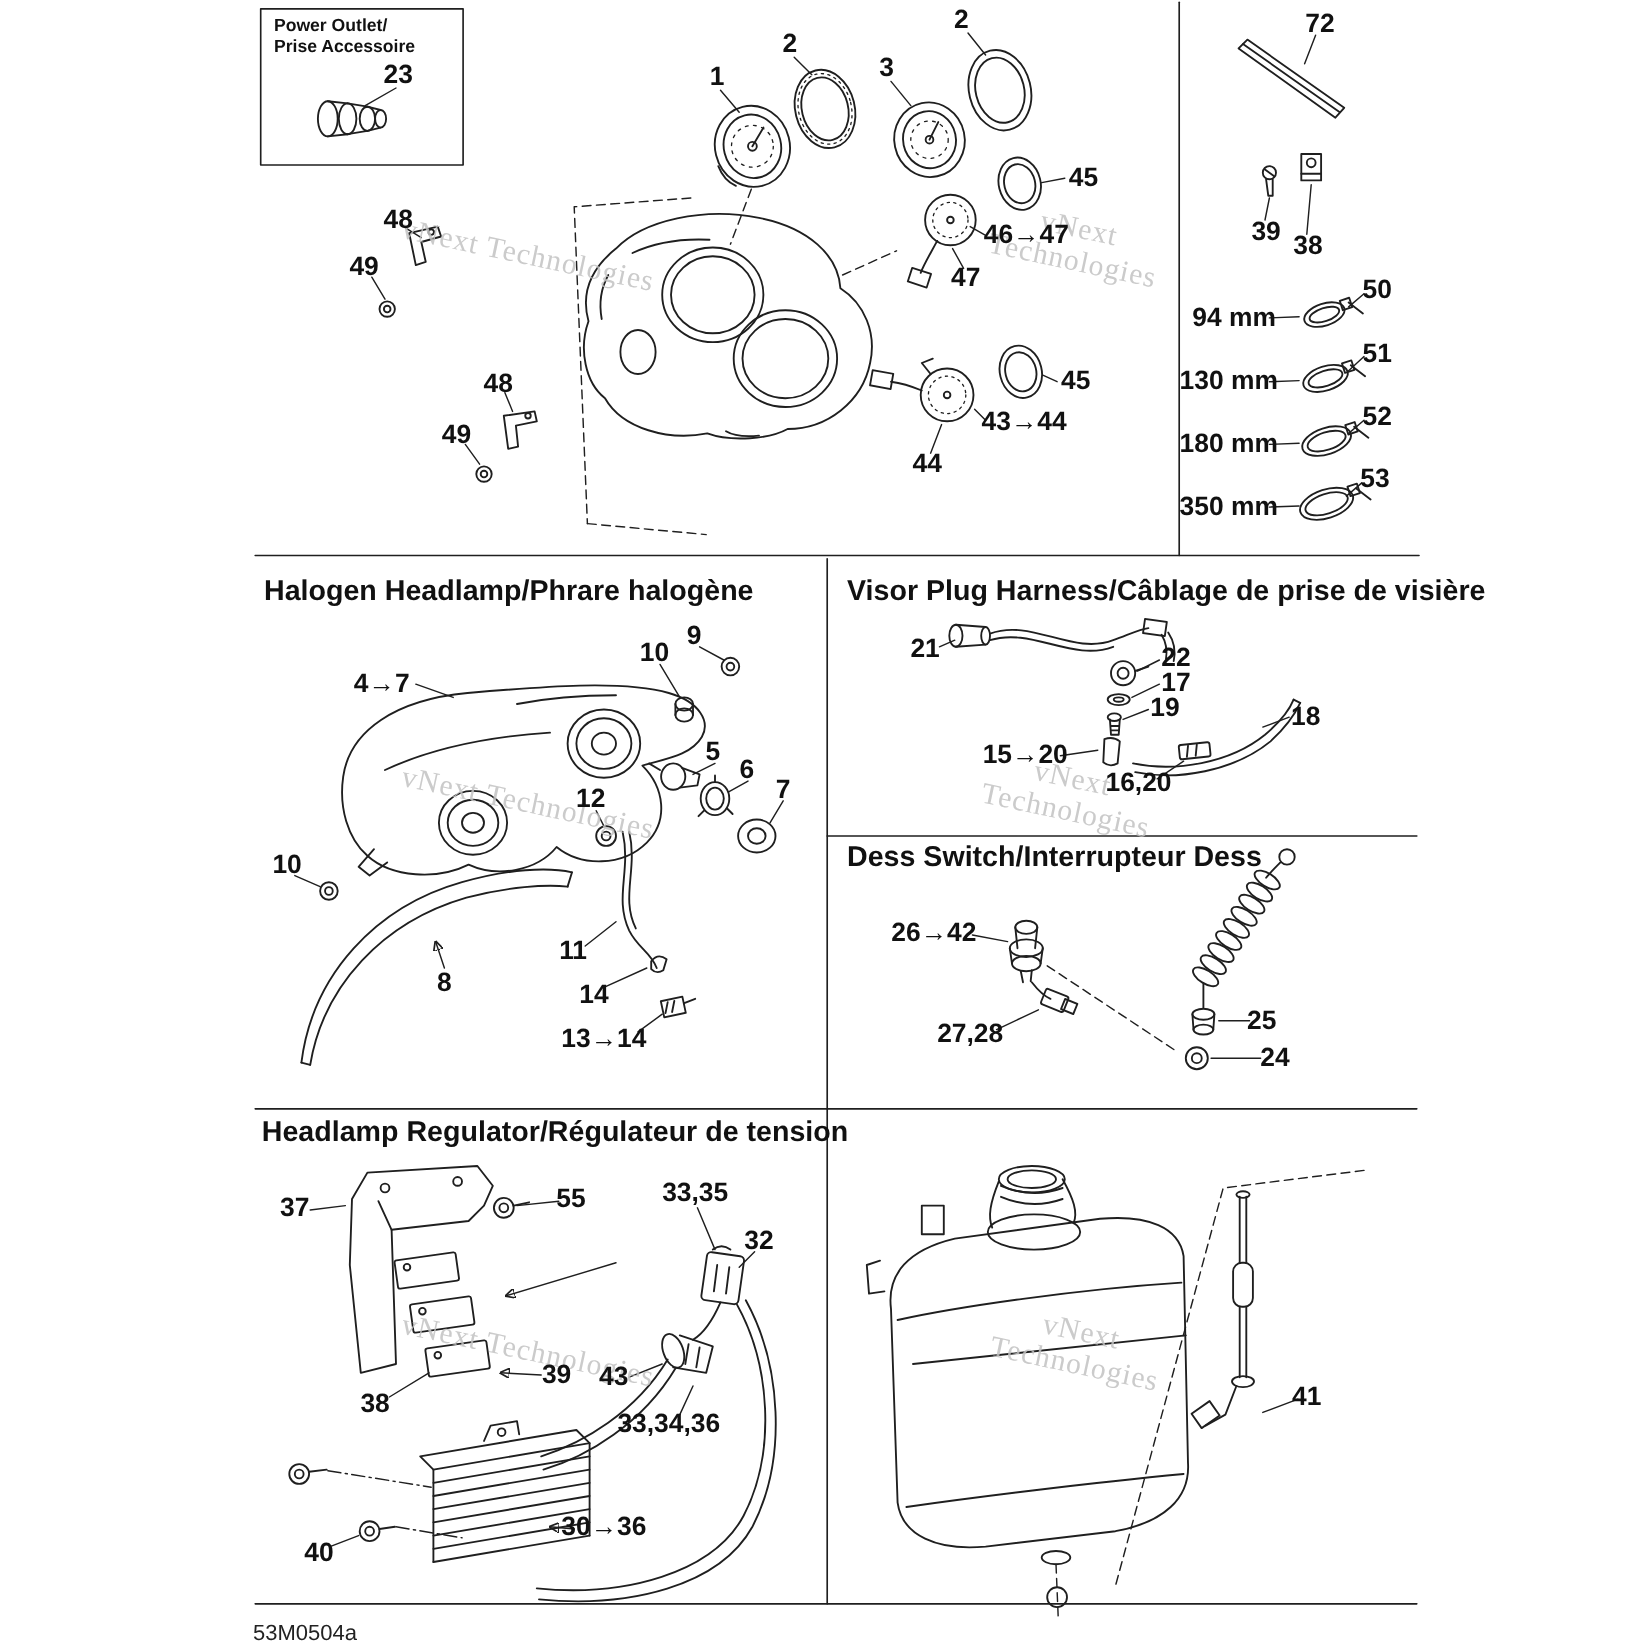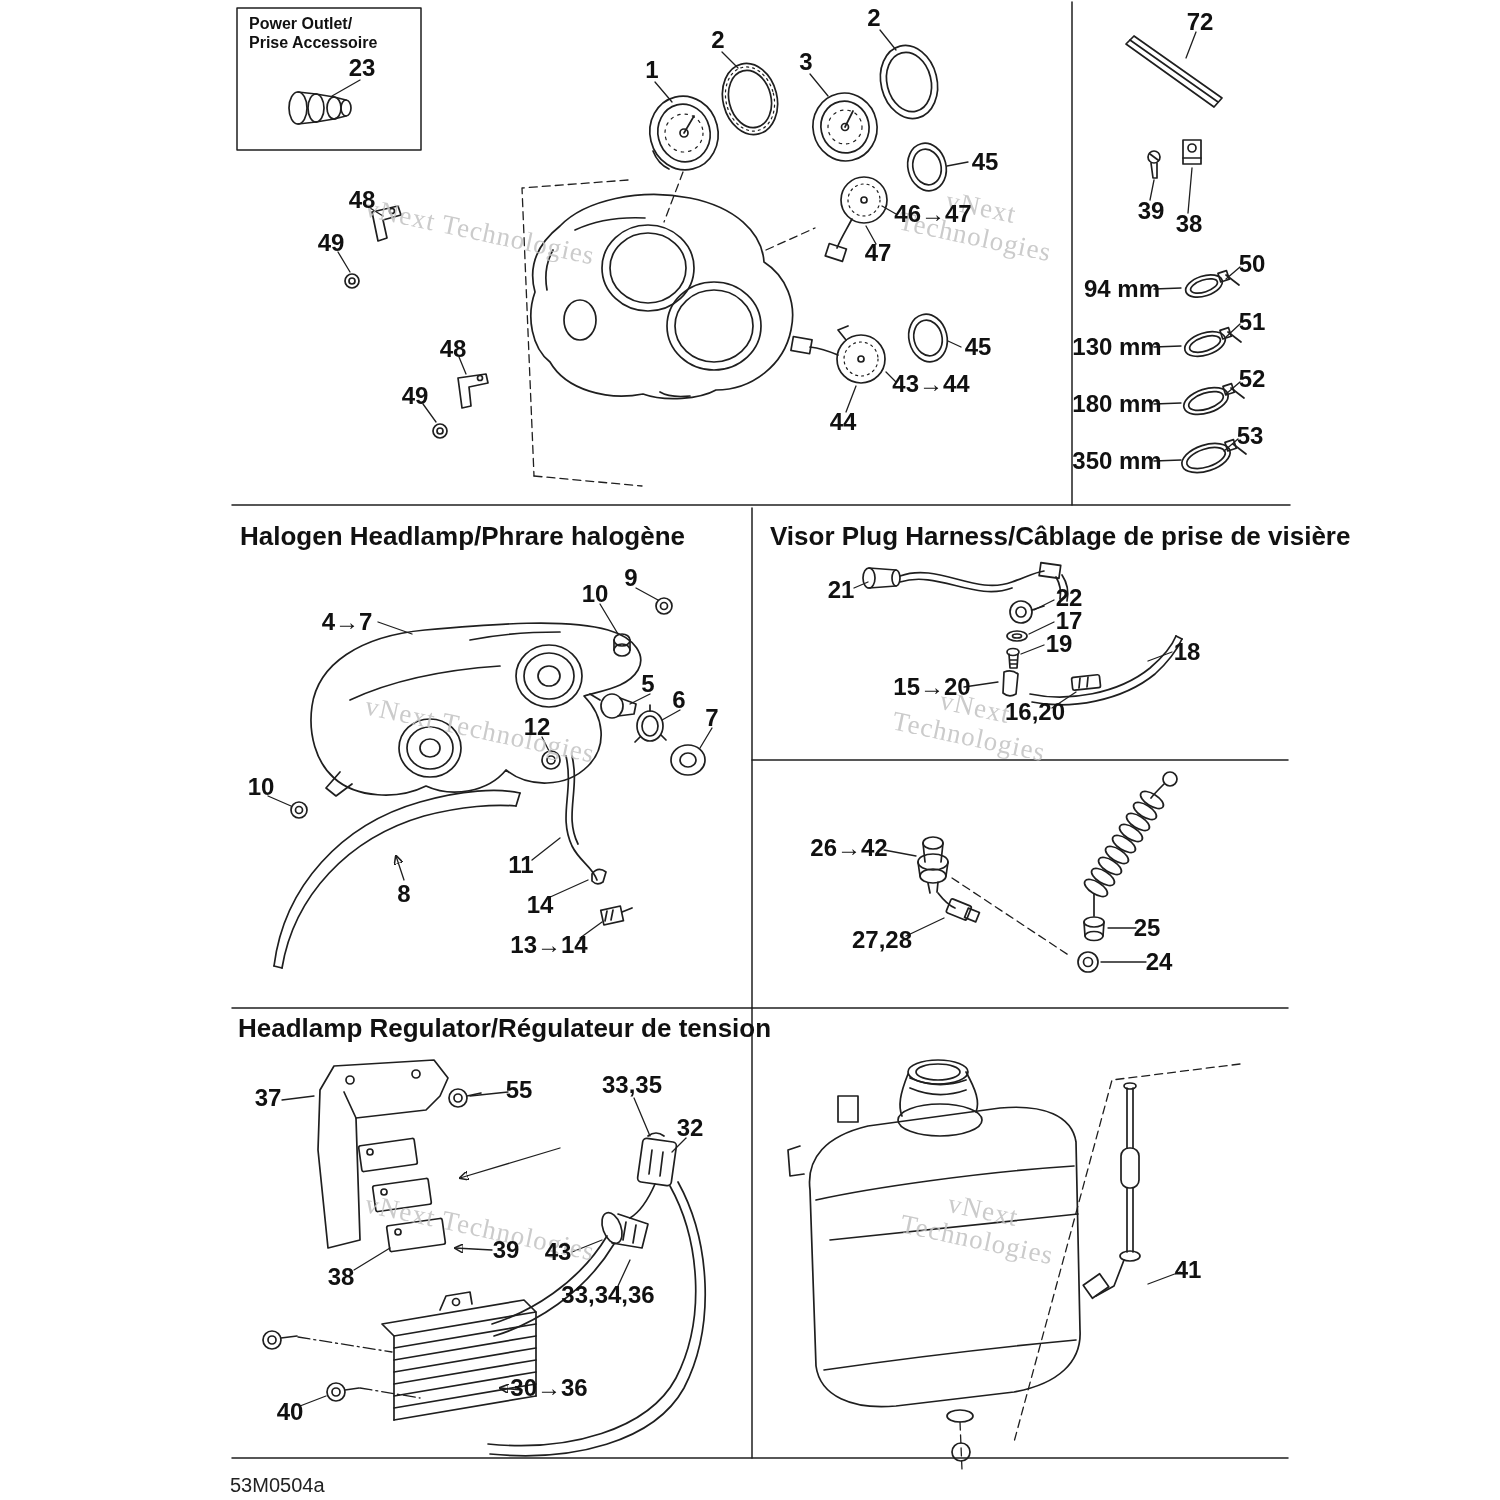--- a/index.html
+++ b/index.html
@@ -491,20 +491,21 @@
   <div>vNext</div>
   <div>Technologies</div>
 </div>
 
 <div class="boxttl" style="left:249px;top:14px">
   <div>Power Outlet/</div>
   <div>Prise Accessoire</div>
 </div>
 <div class="ttl" style="left:240px;top:521px">Halogen Headlamp/Phrare halogène</div>
 <div class="ttl" style="left:770px;top:521px">Visor Plug Harness/Câblage de prise de visière</div>
+<div class="ttl" style="left:770px;top:763px">Dess Switch/Interrupteur Dess</div>
 <div class="ttl" style="left:238px;top:1013px">Headlamp Regulator/Régulateur de tension</div>
 
 <div class="lbl" style="left:362px;top:68px">23</div>
 <div class="lbl" style="left:652px;top:70px">1</div>
 <div class="lbl" style="left:718px;top:40px">2</div>
 <div class="lbl" style="left:806px;top:62px">3</div>
 <div class="lbl" style="left:874px;top:18px">2</div>
 <div class="lbl" style="left:985px;top:162px">45</div>
 <div class="lbl" style="left:933px;top:214px">46→47</div>
 <div class="lbl" style="left:878px;top:253px">47</div>

